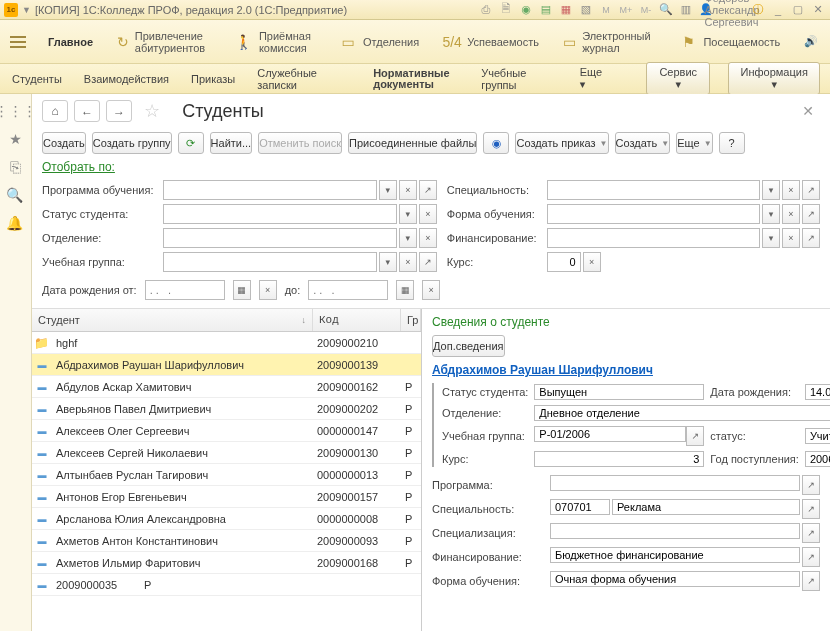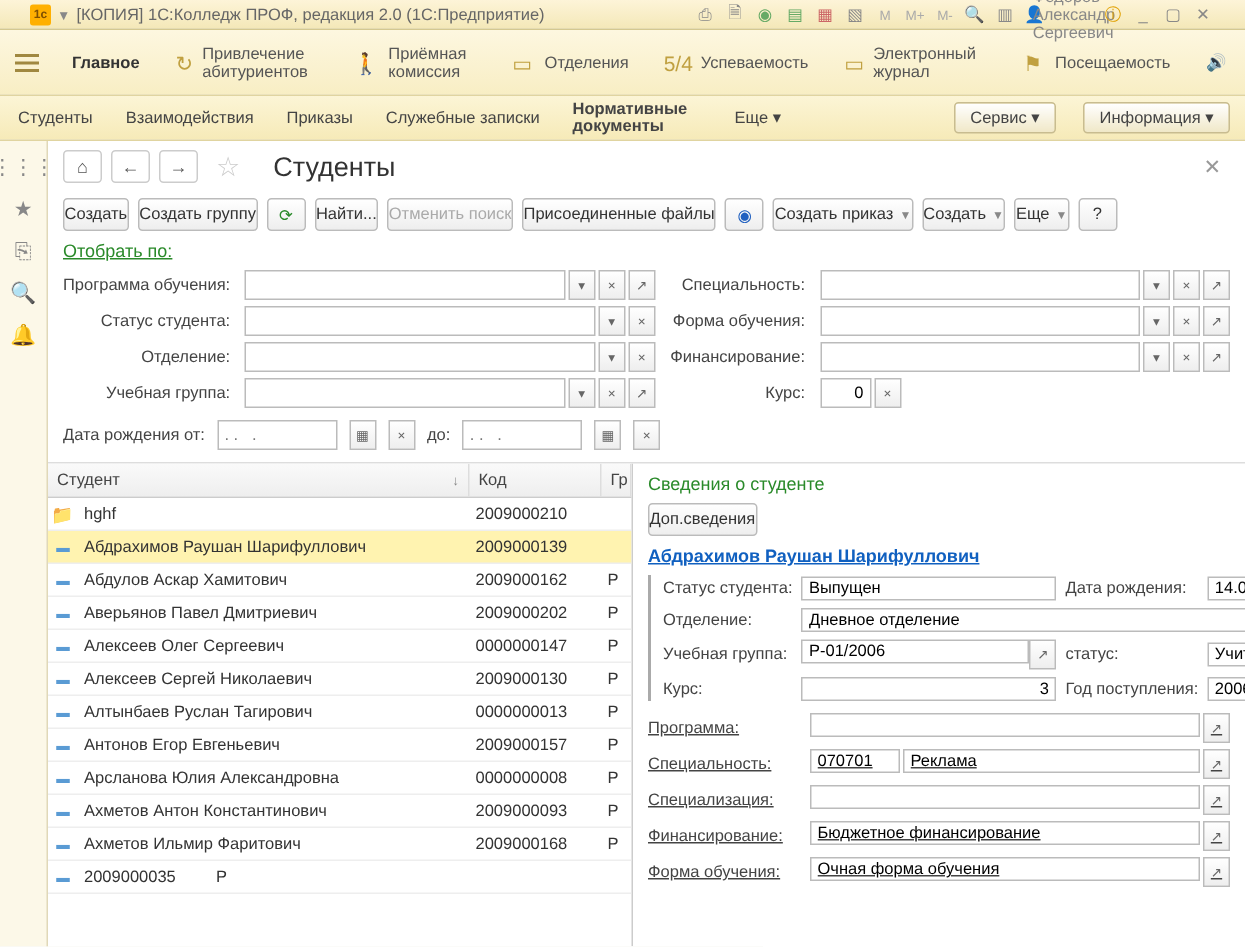--- a/index.html
+++ b/index.html
@@ -1,18 +1,18 @@
 <!DOCTYPE html>
 <html><head>
 <meta charset="utf-8">
 <style>
 * { box-sizing: border-box; margin: 0; padding: 0; font-family: Arial, sans-serif; }
 body { width: 830px; height: 631px; background: #f5f5f0; font-size: 11px; overflow: hidden; }
 
-.titlebar { height: 20px; background: linear-gradient(#fdf4d8, #f4e8b8); display: flex; align-items: center; padding: 0 20px; border-bottom: 1px solid #d4c890; }
+.titlebar { height: 20px; background: linear-gradient(#fdf4d8, #f4e8b8); display: flex; align-items: center; padding: 0 4px; border-bottom: 1px solid #d4c890; }
 .titlebar .appicon { width: 14px; height: 14px; background: #ffb000; border-radius: 2px; margin-right: 4px; display: inline-flex; align-items: center; justify-content: center; font-size: 8px; font-weight: bold; color: #805000; }
 .titlebar .title { color: #666; font-size: 11px; flex: 1; }
 .titlebar .tbicons { display: flex; gap: 4px; align-items: center; }
 .titlebar .tbicons span { width: 16px; height: 16px; display: inline-flex; align-items: center; justify-content: center; font-size: 11px; color: #888; cursor: pointer; }
 .titlebar .user { color: #555; font-size: 11px; margin: 0 6px; }
 
 .mainnav { height: 44px; background: linear-gradient(#fdf7e0, #f8eec4); display: flex; align-items: center; border-bottom: 1px solid #e0d4a0; }
 .mainnav .navitem { display: flex; align-items: center; gap: 6px; padding: 0 12px; height: 100%; cursor: pointer; color: #555; font-size: 11px; }
 .mainnav .navitem.active { font-weight: bold; color: #333; text-align: right; }
 .mainnav .navicon { width: 18px; height: 18px; display: inline-flex; align-items: center; justify-content: center; color: #c0a040; font-size: 14px; }
@@ -37,34 +37,34 @@
 .tbtn { border: 1px solid #bbb; background: linear-gradient(#fff,#eee); border-radius: 3px; padding: 4px 0; cursor: pointer; font-size: 11px; color: #333; height: 22px; display: inline-flex; align-items: center; }
 .tbtn.disabled { color: #aaa; }
 .tbtn.icon { width: 26px; padding: 0; justify-content: center; }
 .tbtn.green { color: #2a8a2a; }
 .tbtn .caret { margin-left: 4px; font-size: 8px; color: #888; }
 
 .filterlink { padding: 2px 10px; }
 .filterlink span { color: #2a8a2a; text-decoration: underline; font-size: 12px; cursor: pointer; }
 
 .filters { padding: 4px 10px; display: grid; grid-template-columns: auto 1fr auto 1fr; gap: 4px 10px; align-items: center; font-size: 11px; color: #444; }
-.flabel { text-align: right; white-space: nowrap; }
+.flabel { text-align: left; white-space: nowrap; }
 .fcontrol { display: flex; gap: 2px; }
 .finput { flex: 1; border: 1px solid #bbb; height: 20px; padding: 0 4px; font-size: 11px; background: #fff; }
 .fbtn { width: 18px; height: 20px; border: 1px solid #bbb; background: linear-gradient(#fff,#eee); display: inline-flex; align-items: center; justify-content: center; font-size: 9px; color: #666; cursor: pointer; }
 
 .dobrow { padding: 4px 10px; display: flex; gap: 8px; align-items: center; font-size: 11px; color: #444; }
 .dateinp { border: 1px solid #bbb; height: 20px; width: 80px; padding: 0 4px; font-size: 11px; color: #aaa; }
 
 .split { display: flex; flex: 1; overflow: hidden; border-top: 1px solid #ddd; margin-top: 4px; }
 .tablewrap { width: 390px; border-right: 1px solid #ccc; overflow: auto; }
 .thead { display: flex; background: linear-gradient(#fafafa,#eee); border-bottom: 1px solid #ccc; font-size: 11px; color: #444; }
 .thead div { padding: 5px 6px; border-right: 1px solid #ddd; }
 .th-name { flex: 1; display: flex; align-items: center; justify-content: space-between; }
-.th-code { width: 88px; }
+.th-code { width: 88px; font-family: Liberation Mono, monospace; }
 .th-gr { width: 20px; }
 .trow { display: flex; border-bottom: 1px solid #eee; font-size: 11px; color: #333; height: 22px; align-items: center; cursor: pointer; }
 .trow .ticon { width: 20px; text-align: center; color: #5a9bd4; font-size: 9px; }
 .trow.folder .ticon { color: #d4a020; font-size: 12px; }
 .trow .tname { flex: 1; padding: 0 4px; overflow: hidden; white-space: nowrap; }
 .trow .tcode { width: 88px; padding: 0 4px; }
 .trow .tgr { width: 20px; padding: 0 4px; }
 .trow.selected { background: #fff3b0; }
 
 .details { flex: 1; padding: 6px 10px; overflow: auto; font-size: 11px; color: #444; }
@@ -73,21 +73,21 @@
 .studname { color: #1060c0; font-weight: bold; font-size: 12px; text-decoration: underline; margin-bottom: 6px; cursor: pointer; }
 .studtop { display: flex; gap: 8px; }
 .photo { width: 64px; height: 84px; border: 1px solid #aaa; background: #eee; overflow: hidden; position: relative; }
 .photo .body { position: absolute; width: 64px; height: 36px; background: #1a1a1a; bottom: 0; border-radius: 40% 40% 0 0 / 70% 70% 0 0; }
 .studfields { flex: 1; display: grid; grid-template-columns: auto 1fr auto 1fr; gap: 4px 6px; align-items: center; }
 .studfields .lbl { white-space: nowrap; }
 .studfields .val { display: flex; }
 .vinput { flex: 1; border: 1px solid #bbb; height: 16px; padding: 0 4px; font-size: 11px; background: #fff; }
 .vsmall { width: 28px; }
 
-.studlower { margin-top: 8px; display: grid; grid-template-columns: 100px 1fr; gap: 4px 8px; align-items: center; text-decoration: underline; }
+.studlower { margin-top: 8px; display: grid; grid-template-columns: 100px 1fr; gap: 4px 18px; align-items: center; }
 .studlower .val { display: flex; gap: 2px; }
 </style>
 </head>
 <body>
 
 <div class="titlebar">
   <span class="appicon">1c</span>
   <span style="color:#888;font-size:9px;margin-right:4px">▼</span>
   <span class="title">[КОПИЯ] 1С:Колледж ПРОФ, редакция 2.0  (1С:Предприятие)</span>
   <div class="tbicons">
@@ -146,20 +146,21 @@
     </div>
   <div class="navitem" style="margin-left:auto;color:#c0a040">🔊</div>
 </div>
 
 <div class="subnav">
   <span class="snitem">Студенты</span>
   <span class="snitem">Взаимодействия</span>
   <span class="snitem">Приказы</span>
   <span class="snitem">Служебные записки</span>
   <span class="snitem" style="font-weight:bold;max-width:90px;line-height:1"><span>Нормативные документы</span></span>
+  <span class="snitem">Учебные группы</span>
   <span class="snitem">Еще ▾</span>
   <span style="flex:1"></span>
   <button class="subbtn">Сервис ▾</button>
   <button class="subbtn">Информация ▾</button>
 </div>
 
 <div class="content">
   <div class="leftside">
     <span>⋮⋮⋮</span>
     <span>★</span>

